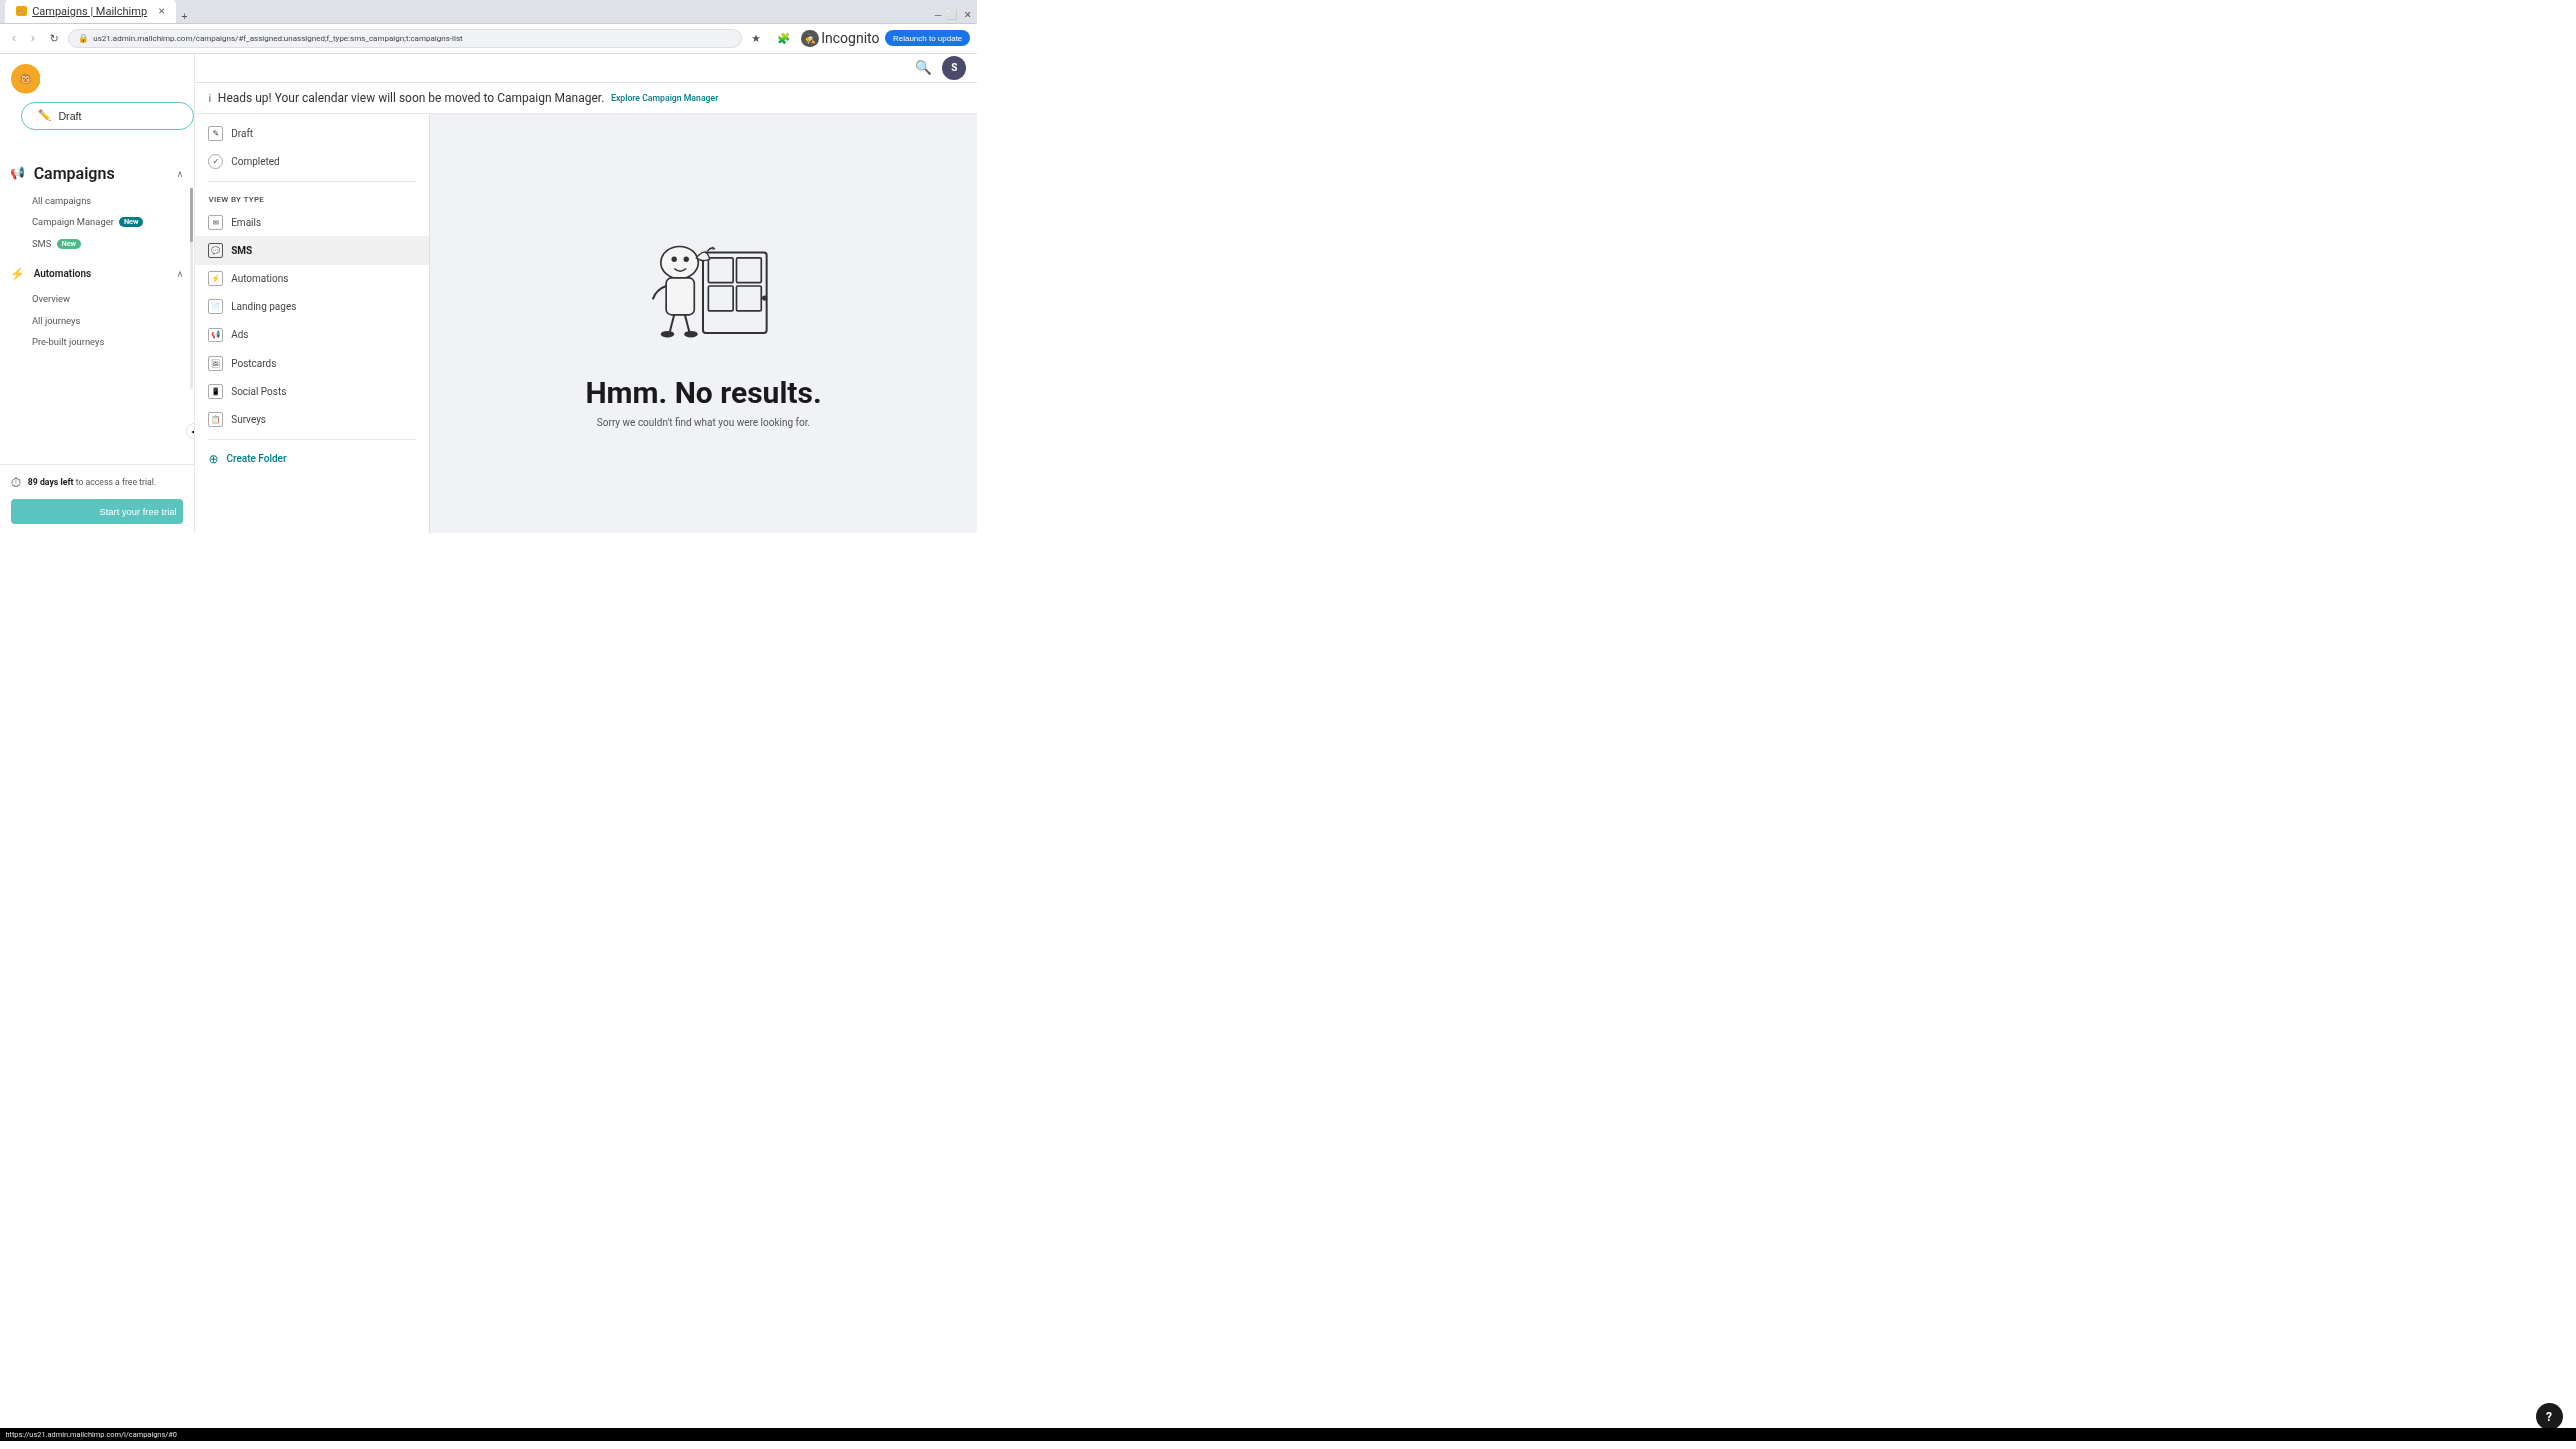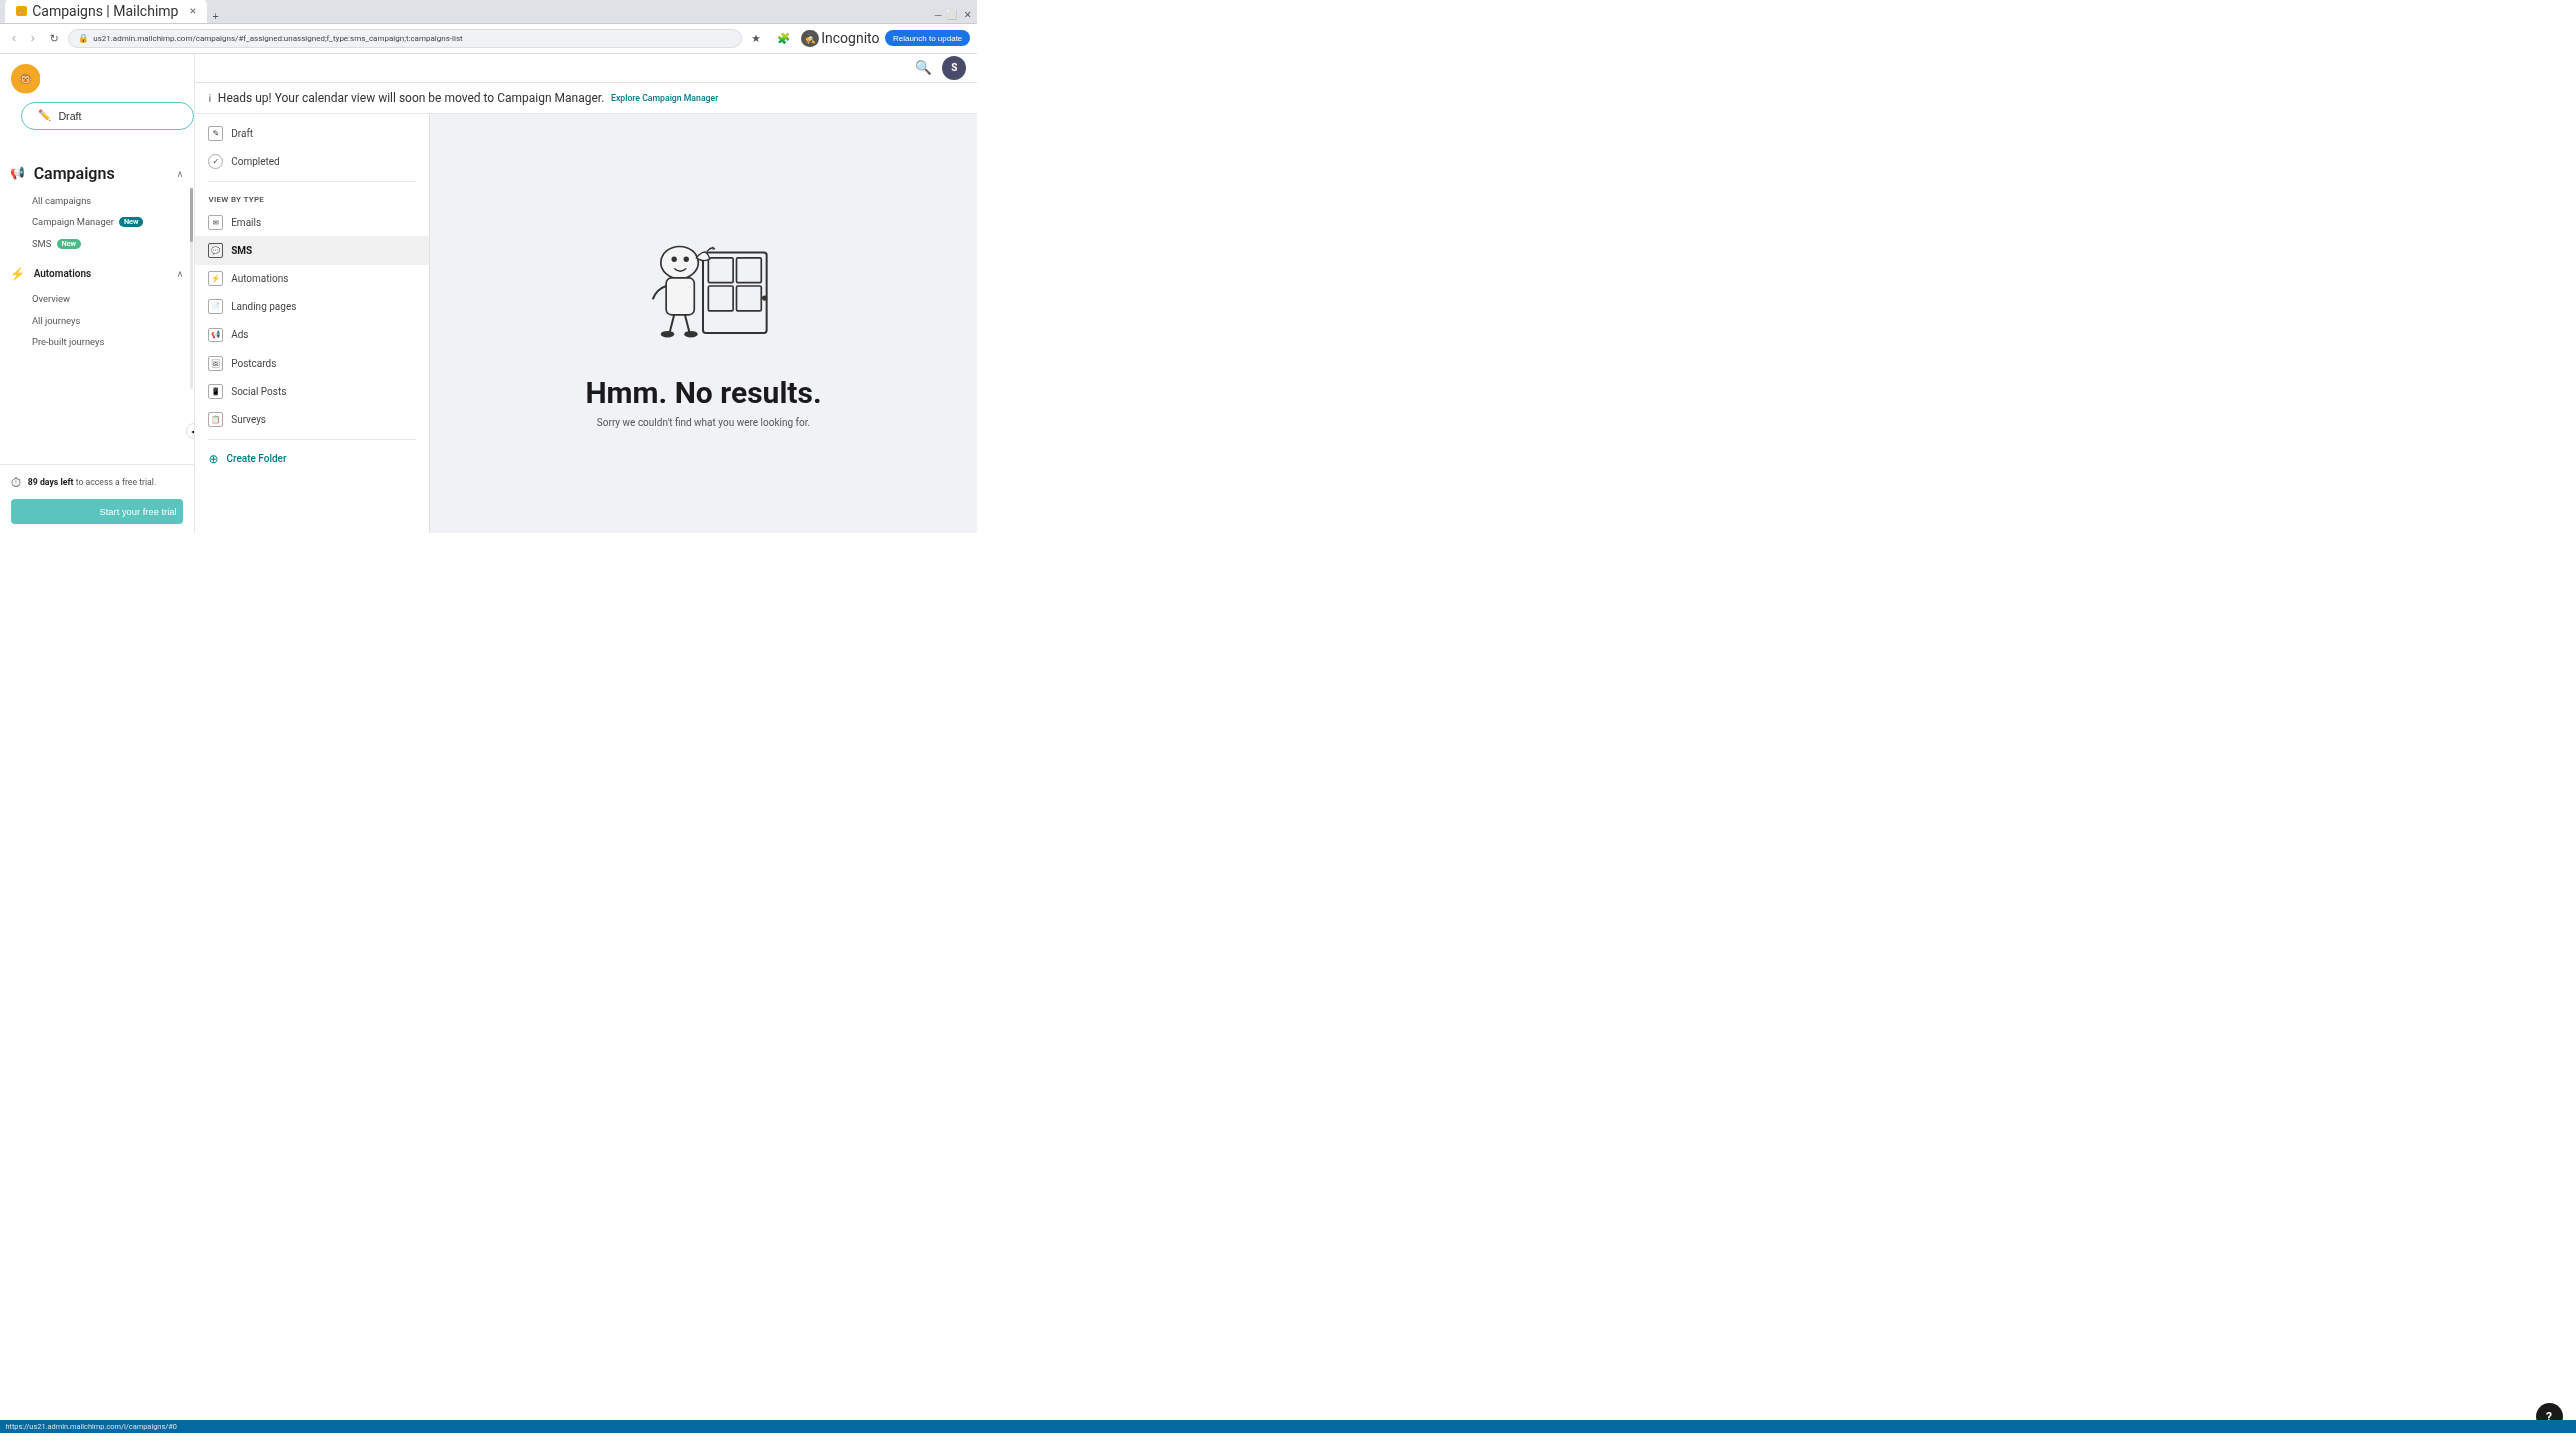--- a/index.html
+++ b/index.html
@@ -47,21 +47,21 @@
     .user-avatar { width: 24px; height: 24px; background: #4a4a6a; border-radius: 50%; display: flex; align-items: center; justify-content: center; color: white; font-weight: 700; font-size: 10px; }
     .filter-item { display: flex; align-items: center; gap: 8px; padding: 6.7px 13.4px; font-size: 10px; color: #444; cursor: pointer; }
   </style>
 </head>
 <body>
 
 <div class="browser-chrome" style="height:24px; background:#dee1e6; display:flex; align-items:flex-end; padding:0 5.4px;">
   <div class="browser-tabs">
     <div class="browser-tab">
       <div class="favicon" style="width:10.7px;height:10.7px;background:#f0a500;border-radius:2px;display:flex;align-items:center;justify-content:center;font-size:6px;color:white;">🐵</div>
-      <span style="font-size:14px;color:#333;">Campaigns | Mailchimp</span>
+      <span style="font-size:11px;color:#333;text-decoration:underline;">Campaigns | Mailchimp</span>
       <span class="tab-close" style="margin-left:5.4px;font-size:8.7px;color:#666;">✕</span>
     </div>
     <button class="new-tab-btn" style="font-size:10.7px;color:#555;background:none;border:none;cursor:pointer;padding:0 5.4px;margin-bottom:1.3px;">+</button>
   </div>
 
   <div style="margin-left:auto;display:flex;gap:5.4px;align-items:center;margin-bottom:2.7px;">
     <span style="font-size:9.4px;color:#555;cursor:pointer;">─</span>
     <span style="font-size:9.4px;color:#555;cursor:pointer;">⬜</span>
     <span style="font-size:9.4px;color:#555;cursor:pointer;">✕</span>
   </div>
@@ -283,16 +283,16 @@
           <p style="font-size:10px;color:#555;">Sorry we couldn't find what you were looking for.</p>
         </div>
 
       </div>
     </div>
   </div>
 </div>
 
 <div style="position:fixed;bottom:19px;right:13.4px;width:27px;height:27px;background:#1a1a1a;border-radius:50%;display:flex;align-items:center;justify-content:center;color:white;font-size:12px;font-weight:700;cursor:pointer;">?</div>
 
-<div style="background:#0369a1;color:#e0e0e0;font-size:7.4px;padding:1.3px 5.4px;height:13.4px;display:flex;align-items:center;position:fixed;bottom:16px;left:0;right:0;">
+<div style="background:#000000;color:#e0e0e0;font-size:7.4px;padding:1.3px 5.4px;height:13.4px;display:flex;align-items:center;position:fixed;bottom:8px;left:0;right:0;">
   <span>https://us21.admin.mailchimp.com/i/campaigns/#0</span>
 </div>
 
 
 </body></html>

